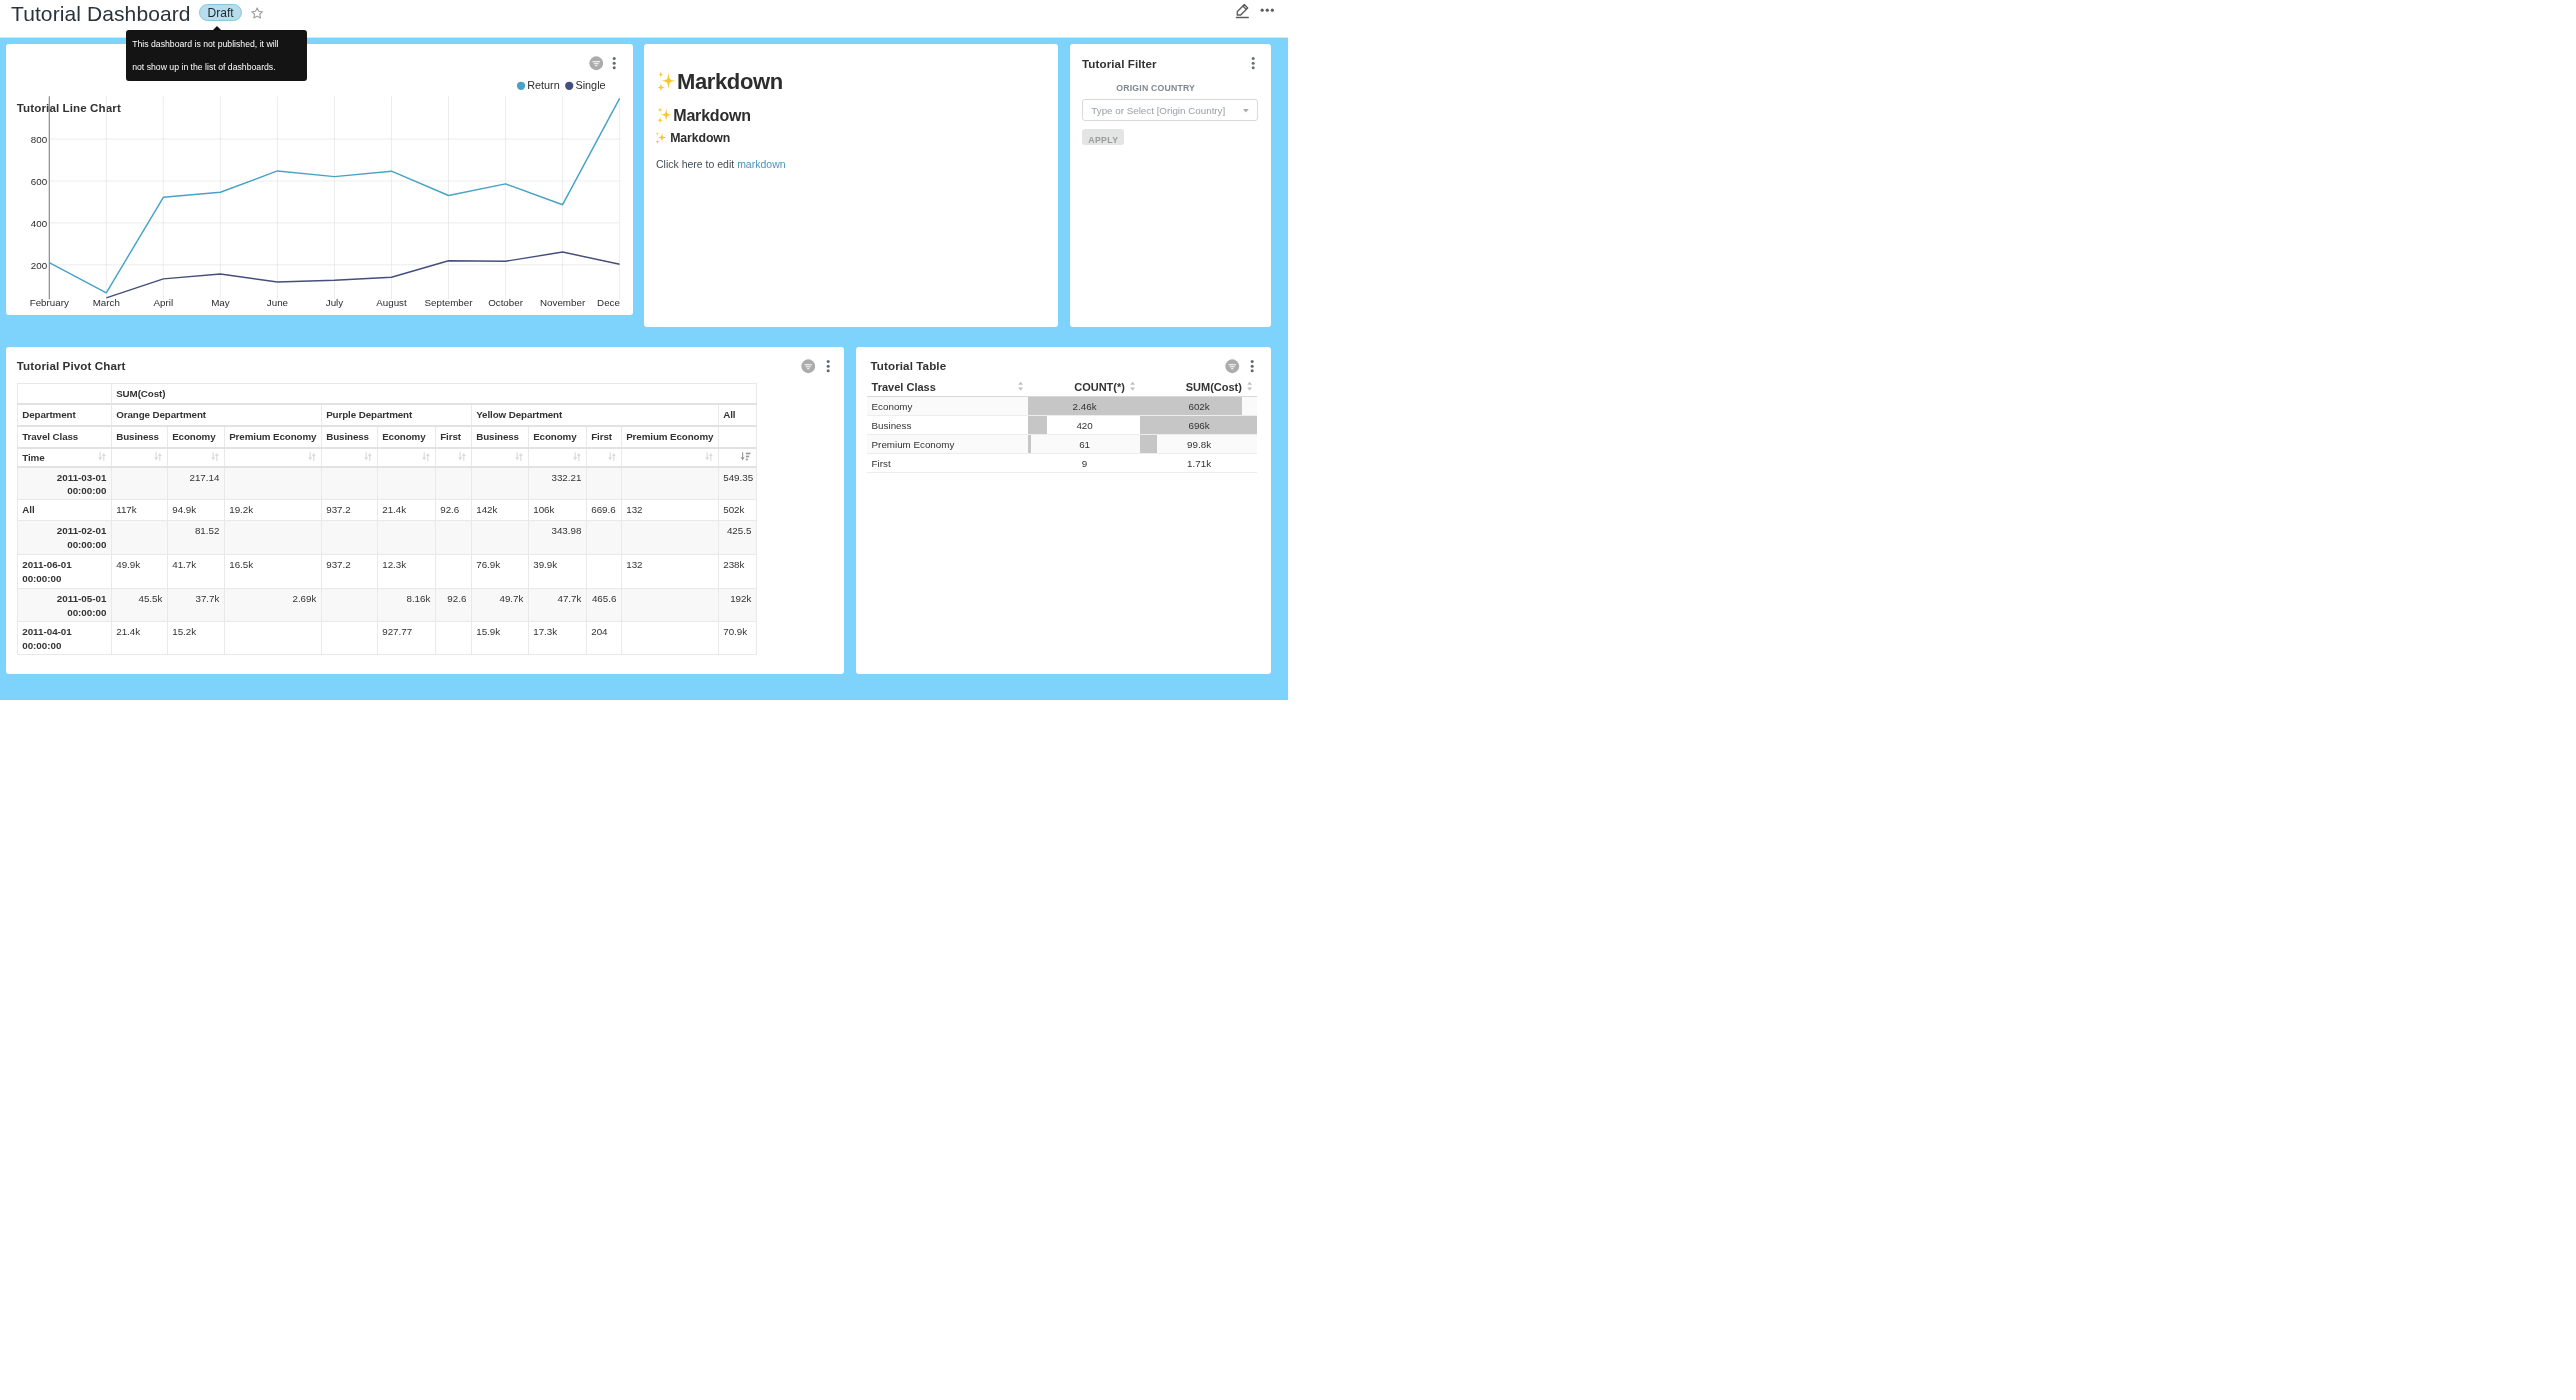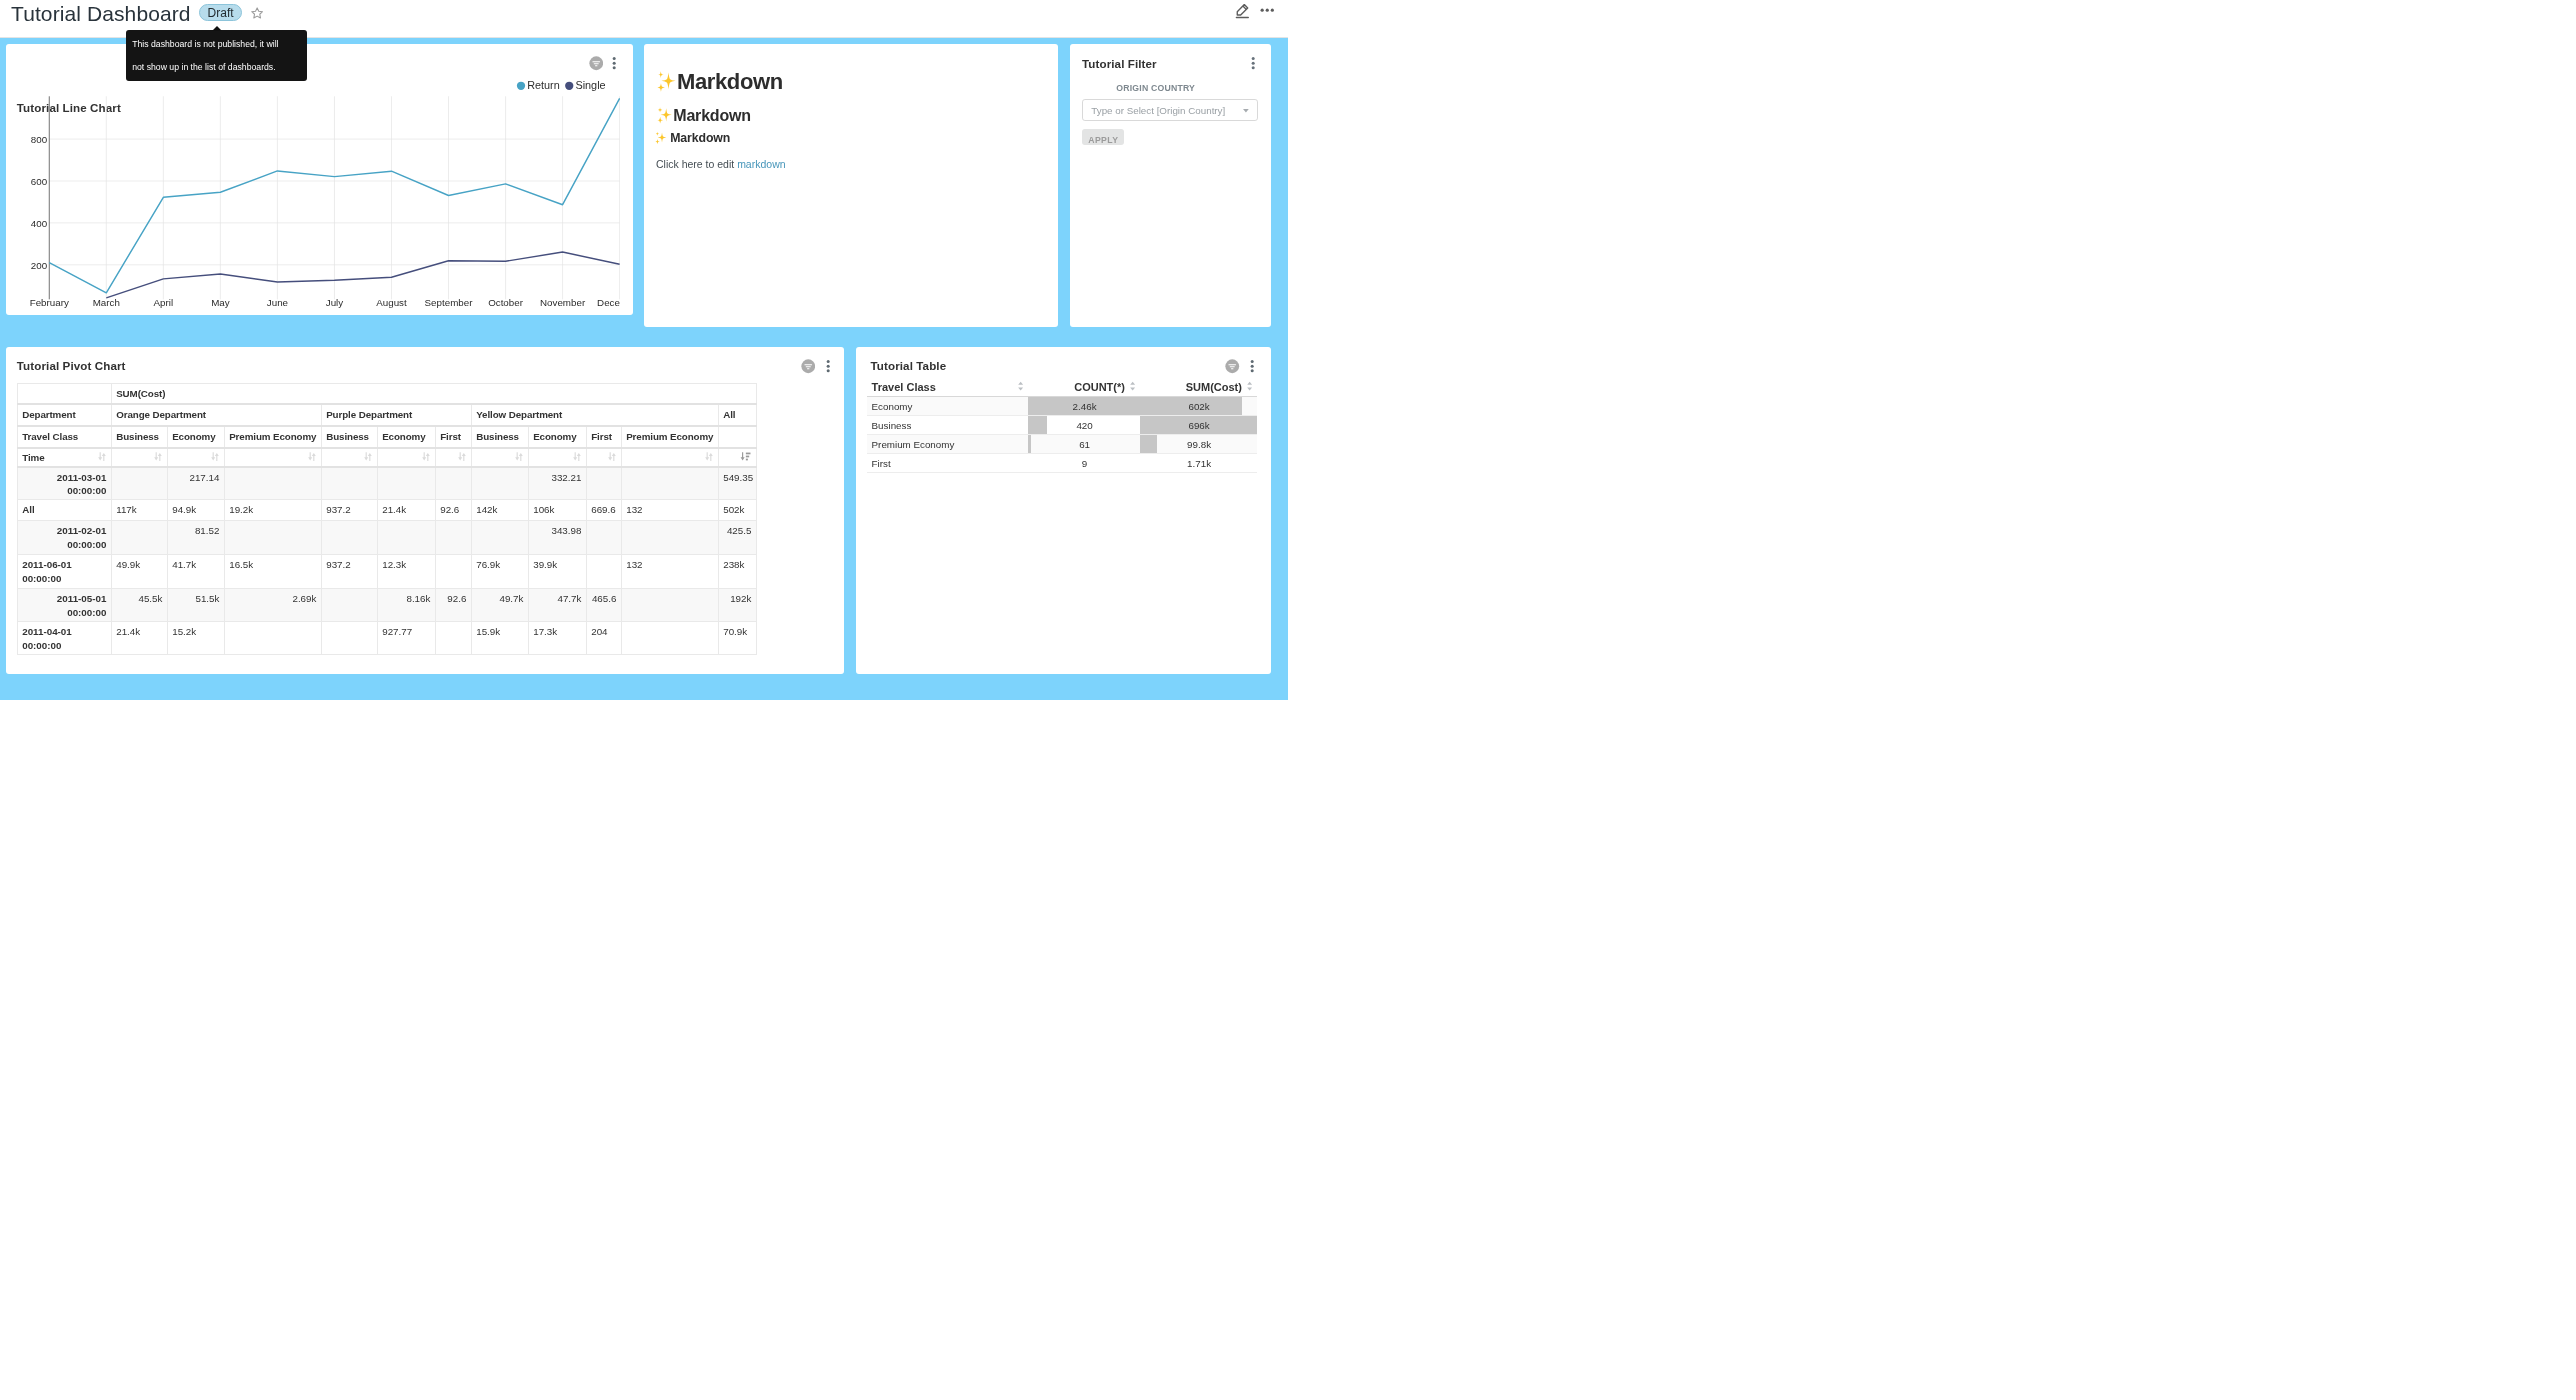--- a/index.html
+++ b/index.html
@@ -385,21 +385,21 @@
             <td></td>
             <td>76.9k</td>
             <td>39.9k</td>
             <td></td>
             <td>132</td>
             <td>238k</td>
           </tr>
       <tr class="odd" style="height:33px">
             <td class="b">2011-05-01 00:00:00</td>
             <td>45.5k</td>
-            <td>51.5k</td>
+            <td>37.7k</td>
             <td>2.69k</td>
             <td></td>
             <td>8.16k</td>
             <td>92.6</td>
             <td>49.7k</td>
             <td>47.7k</td>
             <td>465.6</td>
             <td></td>
             <td>192k</td>
           </tr>

